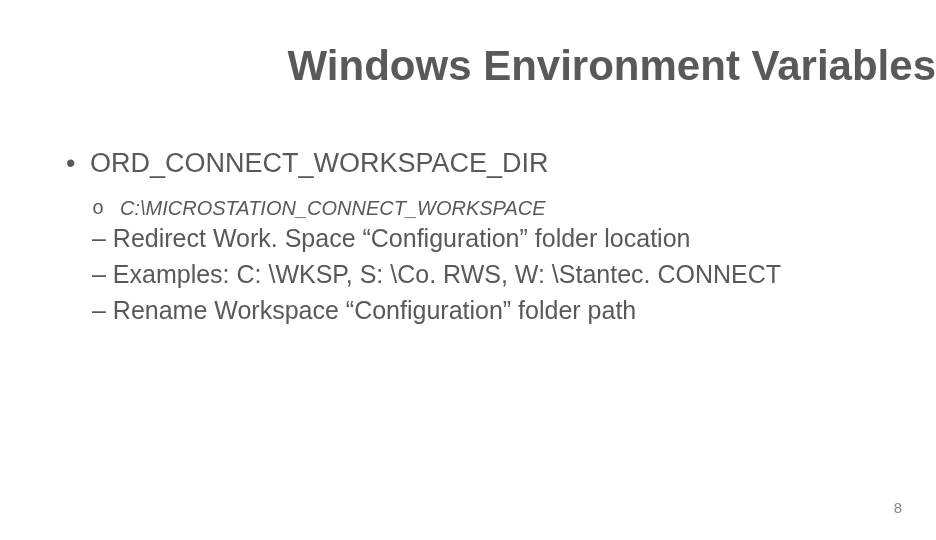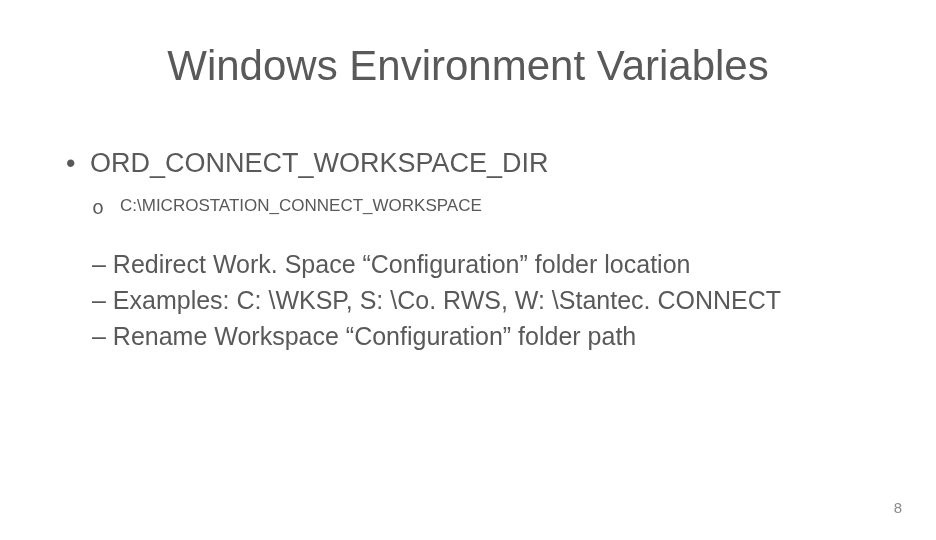--- a/index.html
+++ b/index.html
@@ -17,24 +17,24 @@
     width: 936px;
     height: 540px;
     position: relative;
     box-sizing: border-box;
   }
   .title {
     position: absolute;
     top: 42px;
     left: 0;
     right: 0;
-    text-align: center;
+    text-align: right;
     font-size: 42px;
     color: #595959;
-    font-weight: 400;
+    font-weight: 700;
   }
   .body {
     position: absolute;
     top: 145px;
     left: 62px;
     right: 45px;
     font-size: 26px;
     line-height: 1.35;
   }
   .bullet-lvl1 {
@@ -46,22 +46,22 @@
   .bullet-lvl1::before {
     content: "•";
     position: absolute;
     left: 4px;
     top: 0;
     color: #595959;
   }
   .bullet-lvl2 {
     position: relative;
     padding-left: 58px;
-    margin-bottom: 30px;
-    font-size: 17px;
+    font-style: italic;
+    font-size: 20px;
   }
   .bullet-lvl2::before {
     content: "o";
     font-style: normal;
     position: absolute;
     left: 30px;
     top: 0;
     font-family: "Courier New", monospace;
     font-size: 20px;
     color: #595959;

